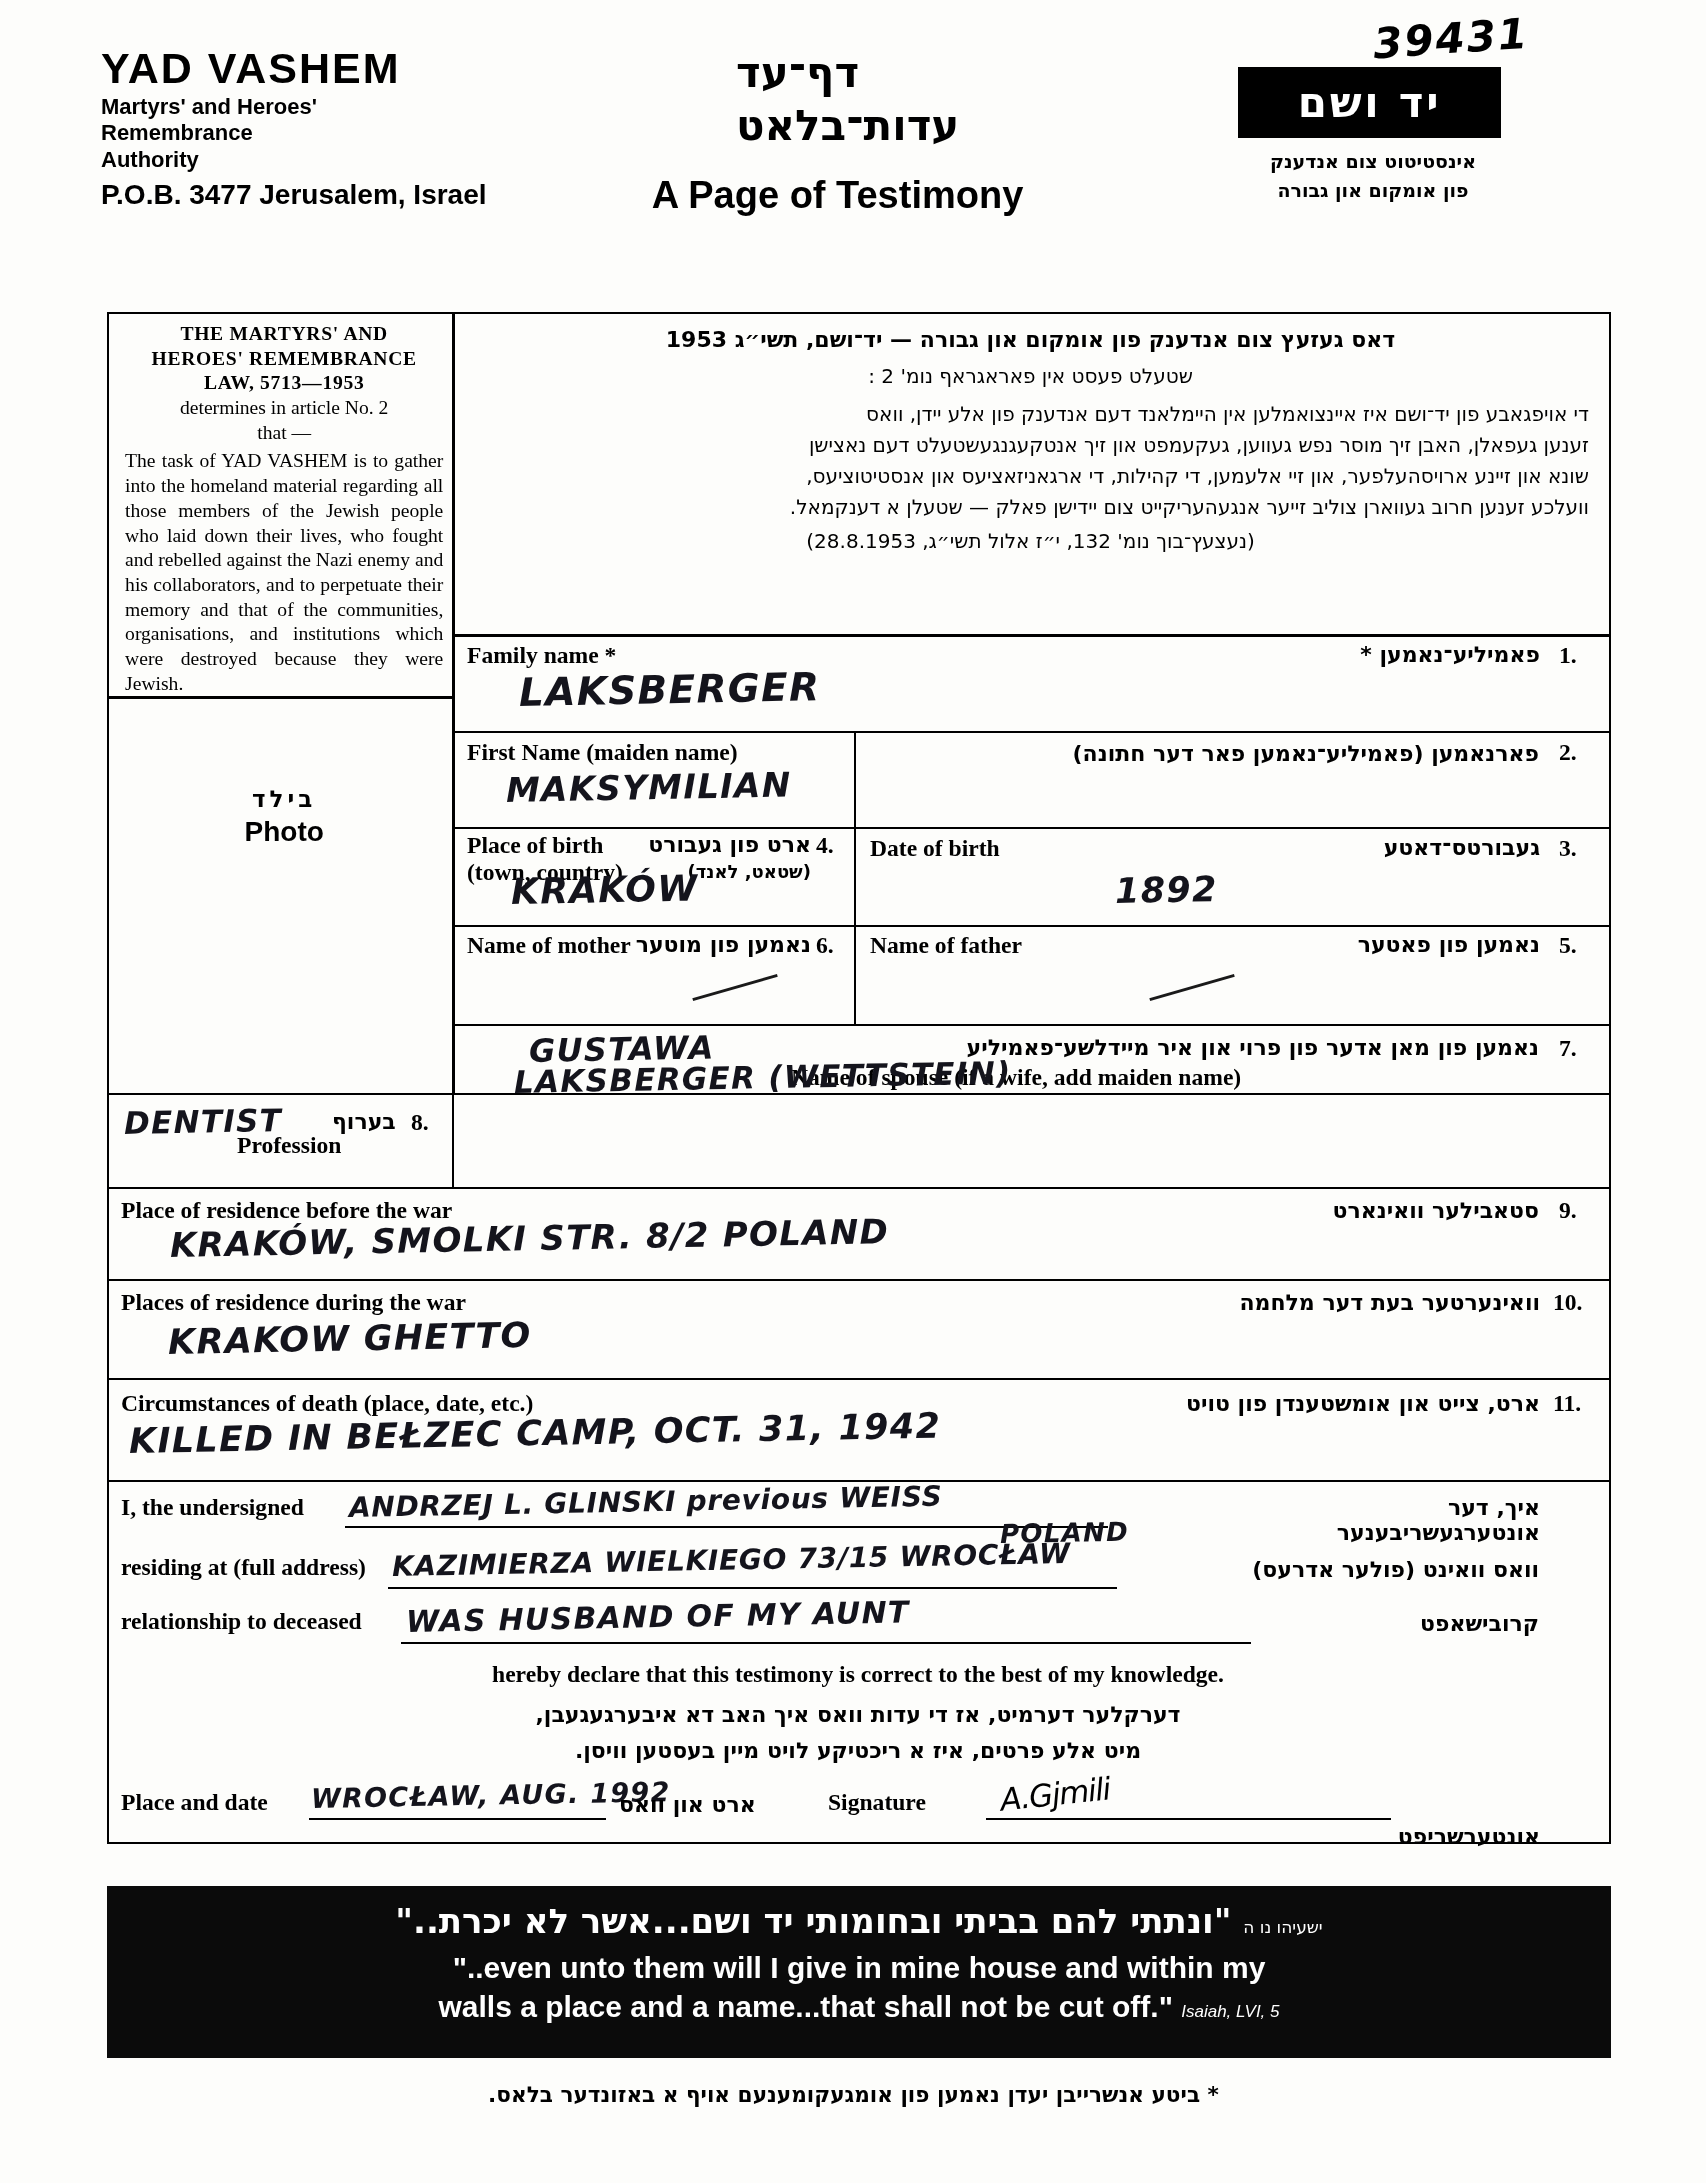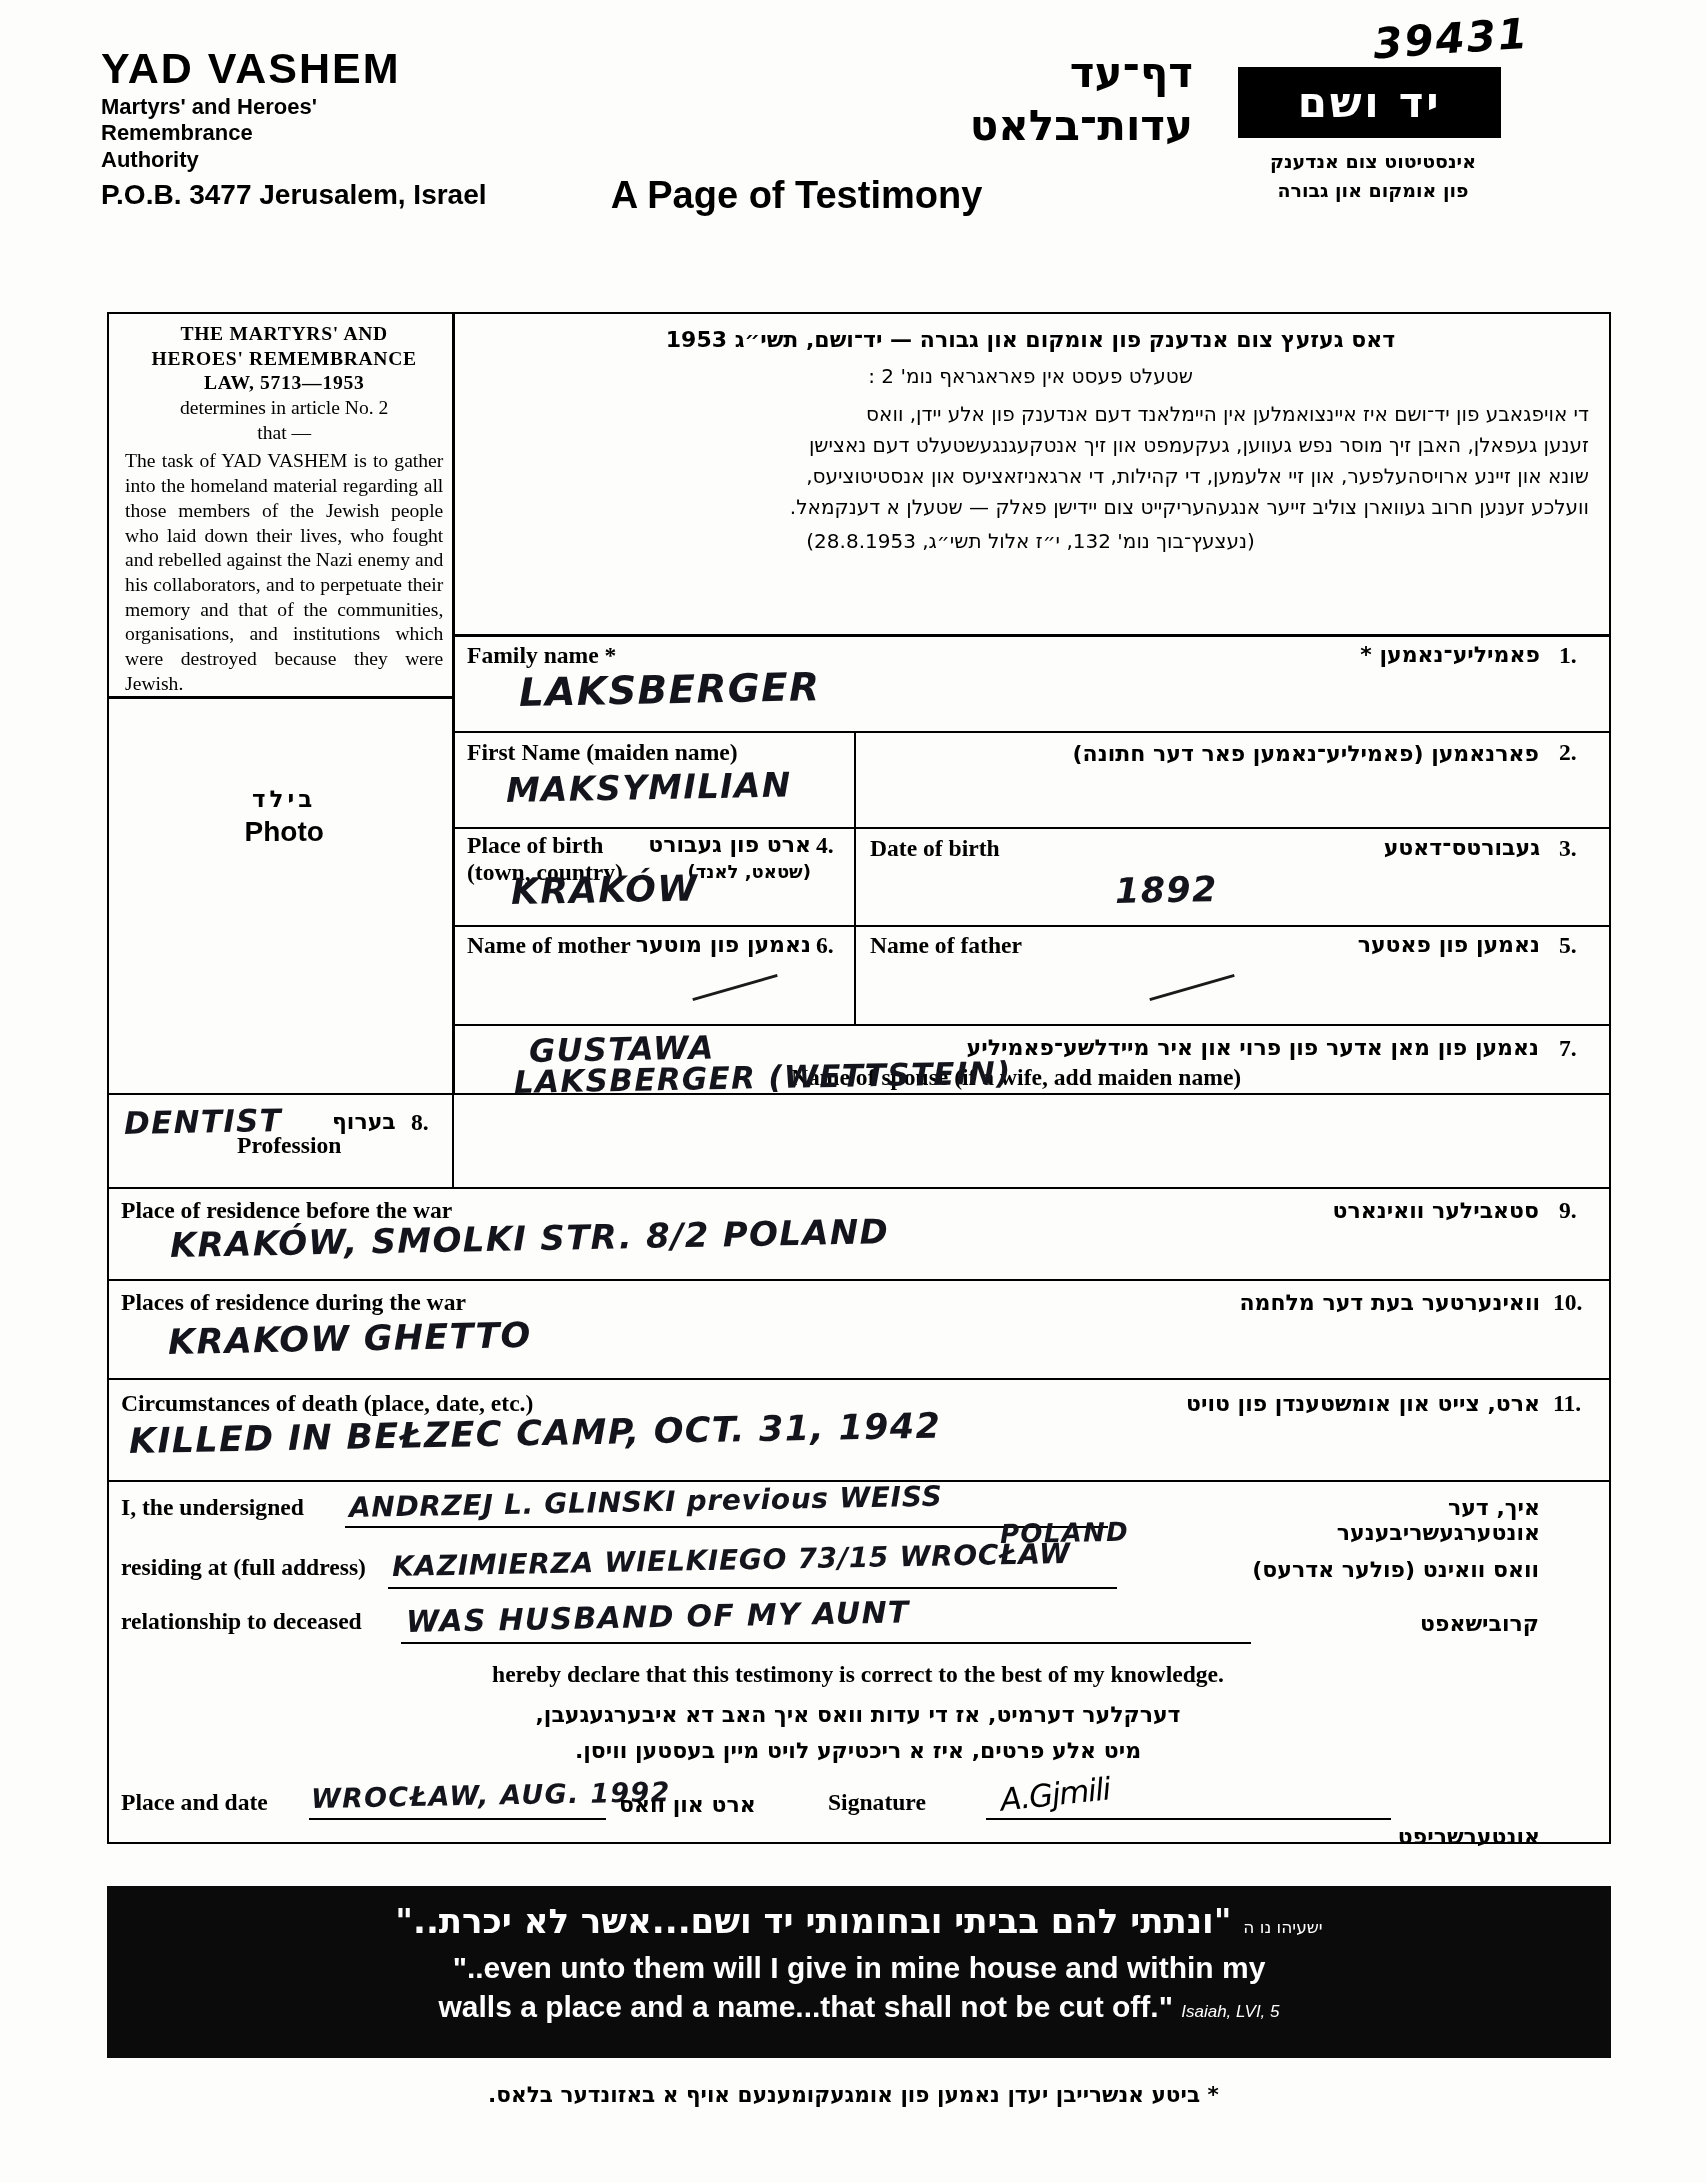--- a/index.html
+++ b/index.html
@@ -53,34 +53,34 @@
     margin-top: 4px;
   }
   .yv-pob {
     font-family: "Liberation Sans", sans-serif;
     font-weight: bold;
     font-size: 28px;
     margin-top: 5.4px;
   }
   .yid-top {
     position: absolute;
-    left: 660px; top: 0px;
+    left: 635px; top: 0px;
     width: 432px;
-    text-align: right;
+    text-align: left;
     direction: rtl;
   }
   .yid-top .l1 {
     font-family: "DejaVu Sans", sans-serif;
     font-weight: bold;
     font-size: 42px;
     line-height: 1.25;
   }
   .pot {
     position: absolute;
-    left: 493px; top: 174px;
+    left: 534px; top: 174px;
     width: 607px;
     text-align: center;
     font-family: "Liberation Sans", sans-serif;
     font-weight: bold;
     font-size: 38px;
   }
   .logo-box {
     position: absolute;
     left: 1238px; top: 67px;
     width: 263px; height: 71px;

